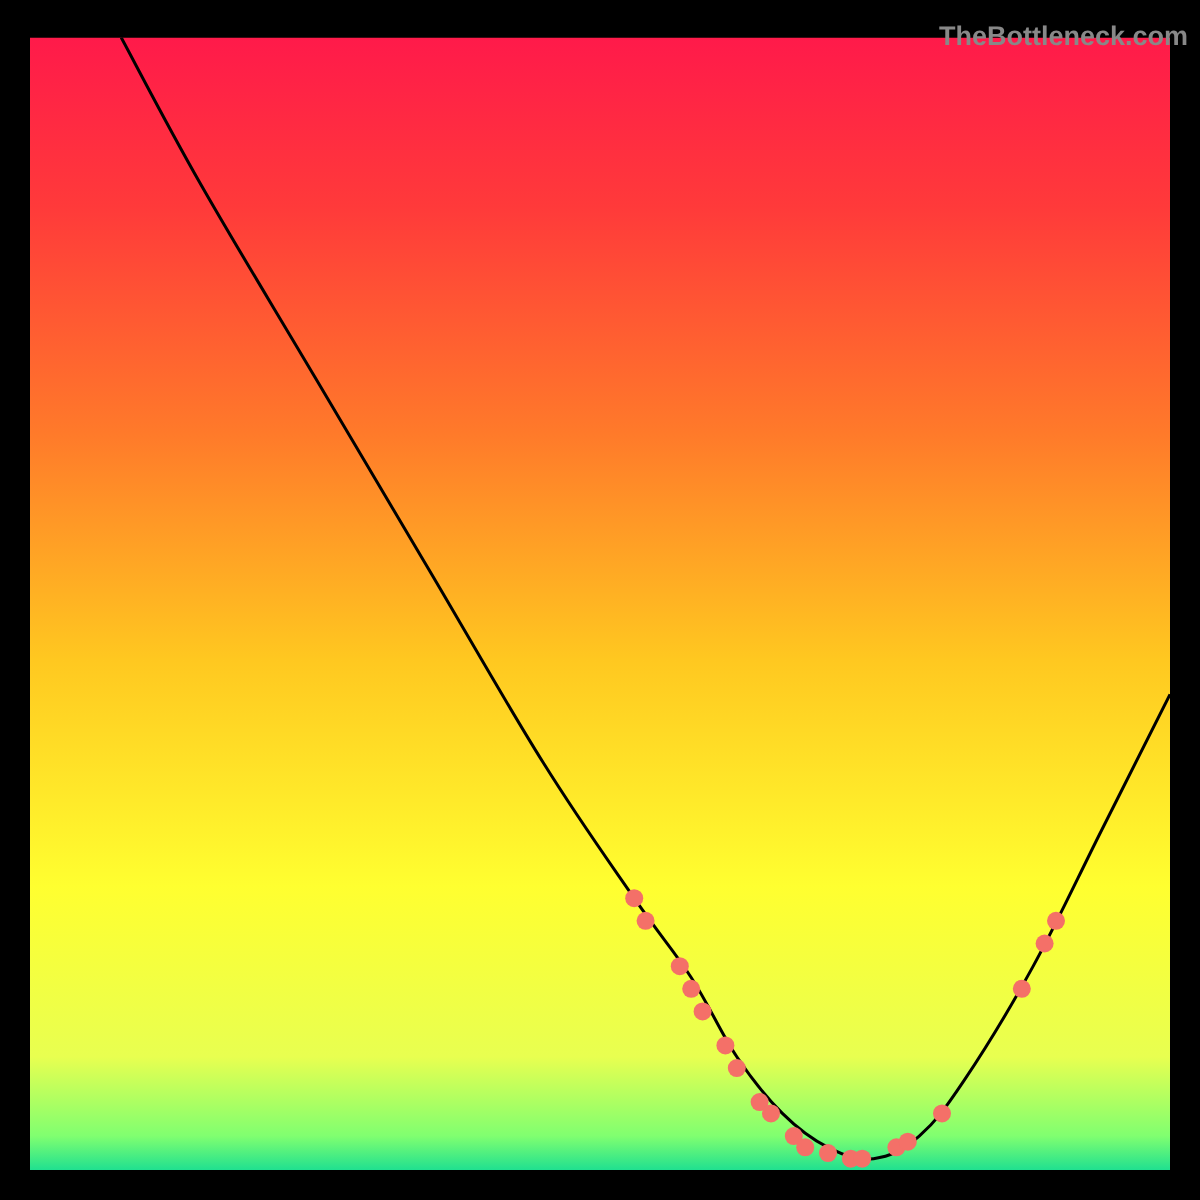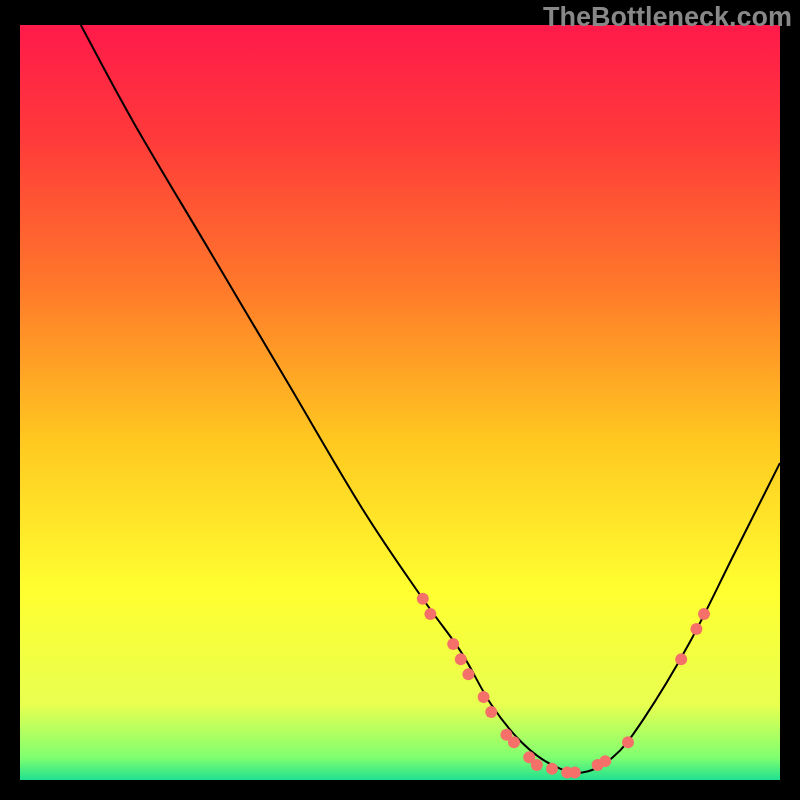--- a/index.html
+++ b/index.html
@@ -6,24 +6,24 @@
   body {
     width: 800px;
     height: 800px;
     background: #000;
     position: relative;
     font-family: Arial, sans-serif;
     overflow: hidden;
   }
   .watermark {
     position: absolute;
-    top: 2px;
+    top: 14px;
     right: 8px;
     color: #888;
-    font-size: 27px;
+    font-size: 18px;
     font-weight: bold;
     z-index: 10;
   }
   .plot-area {
     position: absolute;
     left: 20px;
     top: 25px;
     width: 760px;
     height: 755px;
   }

